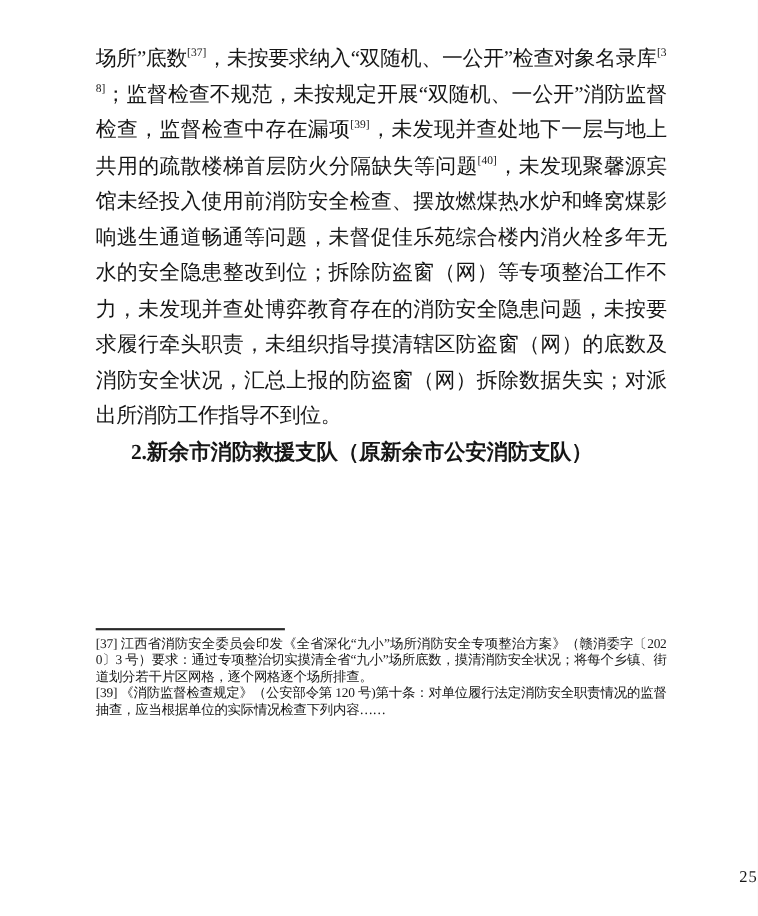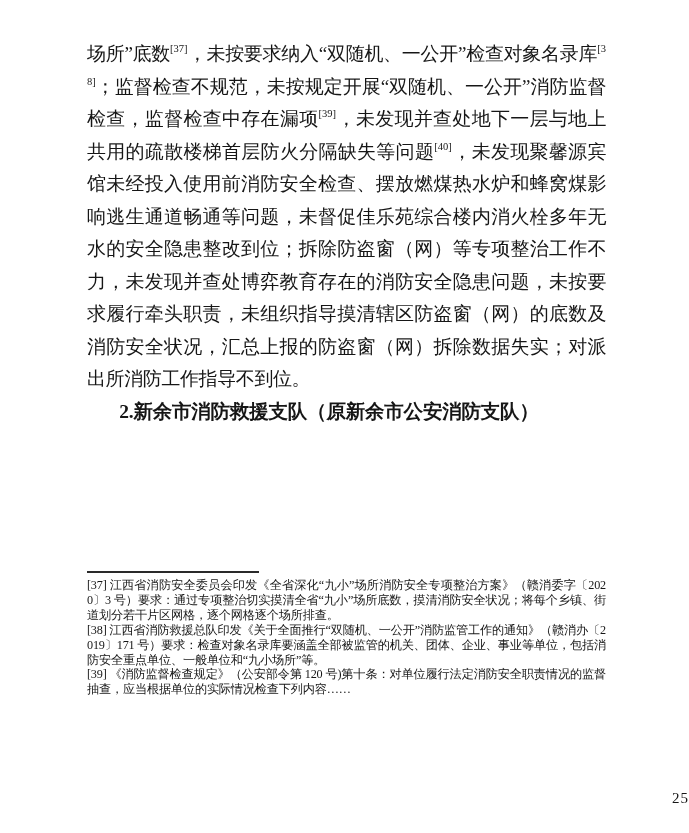--- a/index.html
+++ b/index.html
@@ -92,19 +92,18 @@
     </p>
 
     <h3 class="section-heading">2.新余市消防救援支队（原新余市公安消防支队）</h3>
 
 
   </div>
 
   <div class="footnote-area">
     <div class="fn-separator"></div>
     <p class="footnote">[37] 江西省消防安全委员会印发《全省深化“九小”场所消防安全专项整治方案》（赣消委字〔2020〕3 号）要求：通过专项整治切实摸清全省“九小”场所底数，摸清消防安全状况；将每个乡镇、街道划分若干片区网格，逐个网格逐个场所排查。</p>
-    <p class="footnote">[38] 江西省消防救援总队印发《关于全面推行“双随机、一公开”消防监管工作的通知》（赣消办〔2019〕171 号）要求：检查对象名录库要涵盖全部被监管的机关、团体、企业、事业等单位，包括消防安全重点单位、一般单位和“九小场所”等。</p>
     <p class="footnote">[39] 《消防监督检查规定》（公安部令第 120 号)第十条：对单位履行法定消防安全职责情况的监督抽查，应当根据单位的实际情况检查下列内容……</p>
   </div>
 
   <div class="page-number">25</div>
 
 </div>
 
 </body></html>

